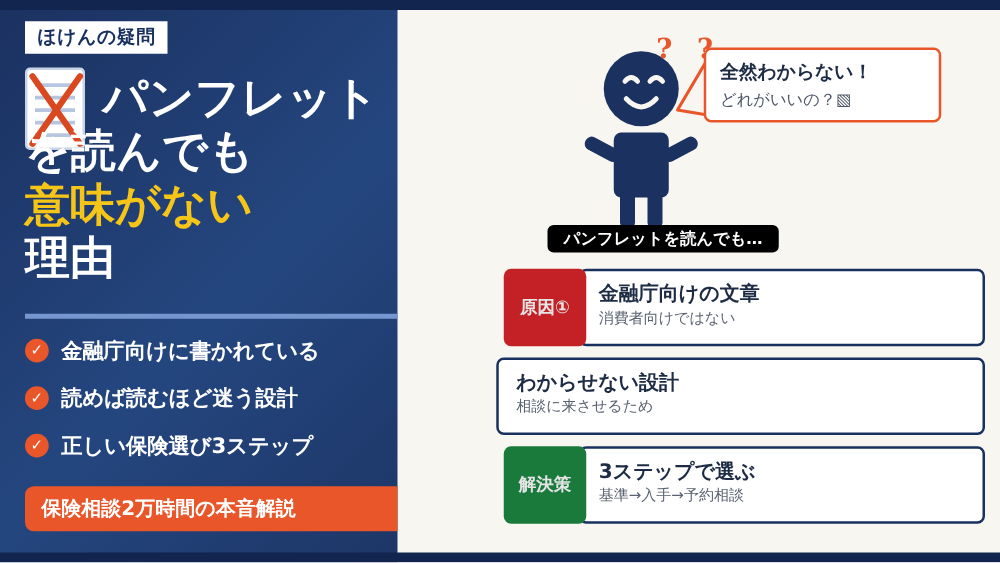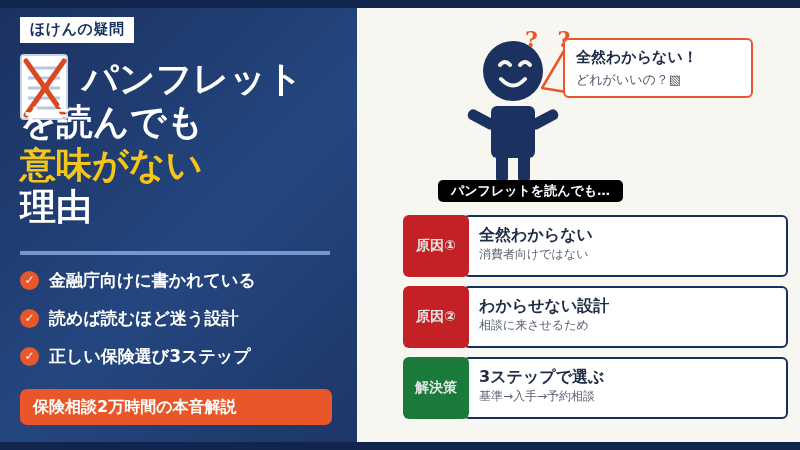--- a/index.html
+++ b/index.html
@@ -26,21 +26,21 @@
     z-index: 9;
   }
   .rail.top { top: 0; }
   .rail.bottom { bottom: 0; }
 
   
   .left-panel {
     position: absolute;
     left: 0;
     top: 0;
-    width: 357px;
+    width: 318px;
     height: 450px;
     background: linear-gradient(135deg, #1b3160 0%, #24467f 55%, #1d3666 100%);
     overflow: hidden;
   }
 
   .kicker {
     position: absolute;
     left: 20px;
     top: 17px;
     background: #ffffff;
@@ -361,27 +361,26 @@
     <span class="b2">どれがいいの？▧</span>
   </div>
 
   <div class="fig-caption">パンフレットを読んでも…</div>
 
   <div class="cards">
 
     <div class="card">
       <div class="tagbox red">原因①</div>
       <div class="body">
-        <div class="ttl">全然わからない</div>
+        <div class="ttl">金融庁向けの文章</div>
         <div class="sub">消費者向けではない</div>
       </div>
     </div>
 
     <div class="card">
-      <div class="tagbox red">原因②</div>
       <div class="body">
         <div class="ttl">わからせない設計</div>
         <div class="sub">相談に来させるため</div>
       </div>
     </div>
 
     <div class="card">
       <div class="tagbox green">解決策</div>
       <div class="body">
         <div class="ttl">3ステップで選ぶ</div>

